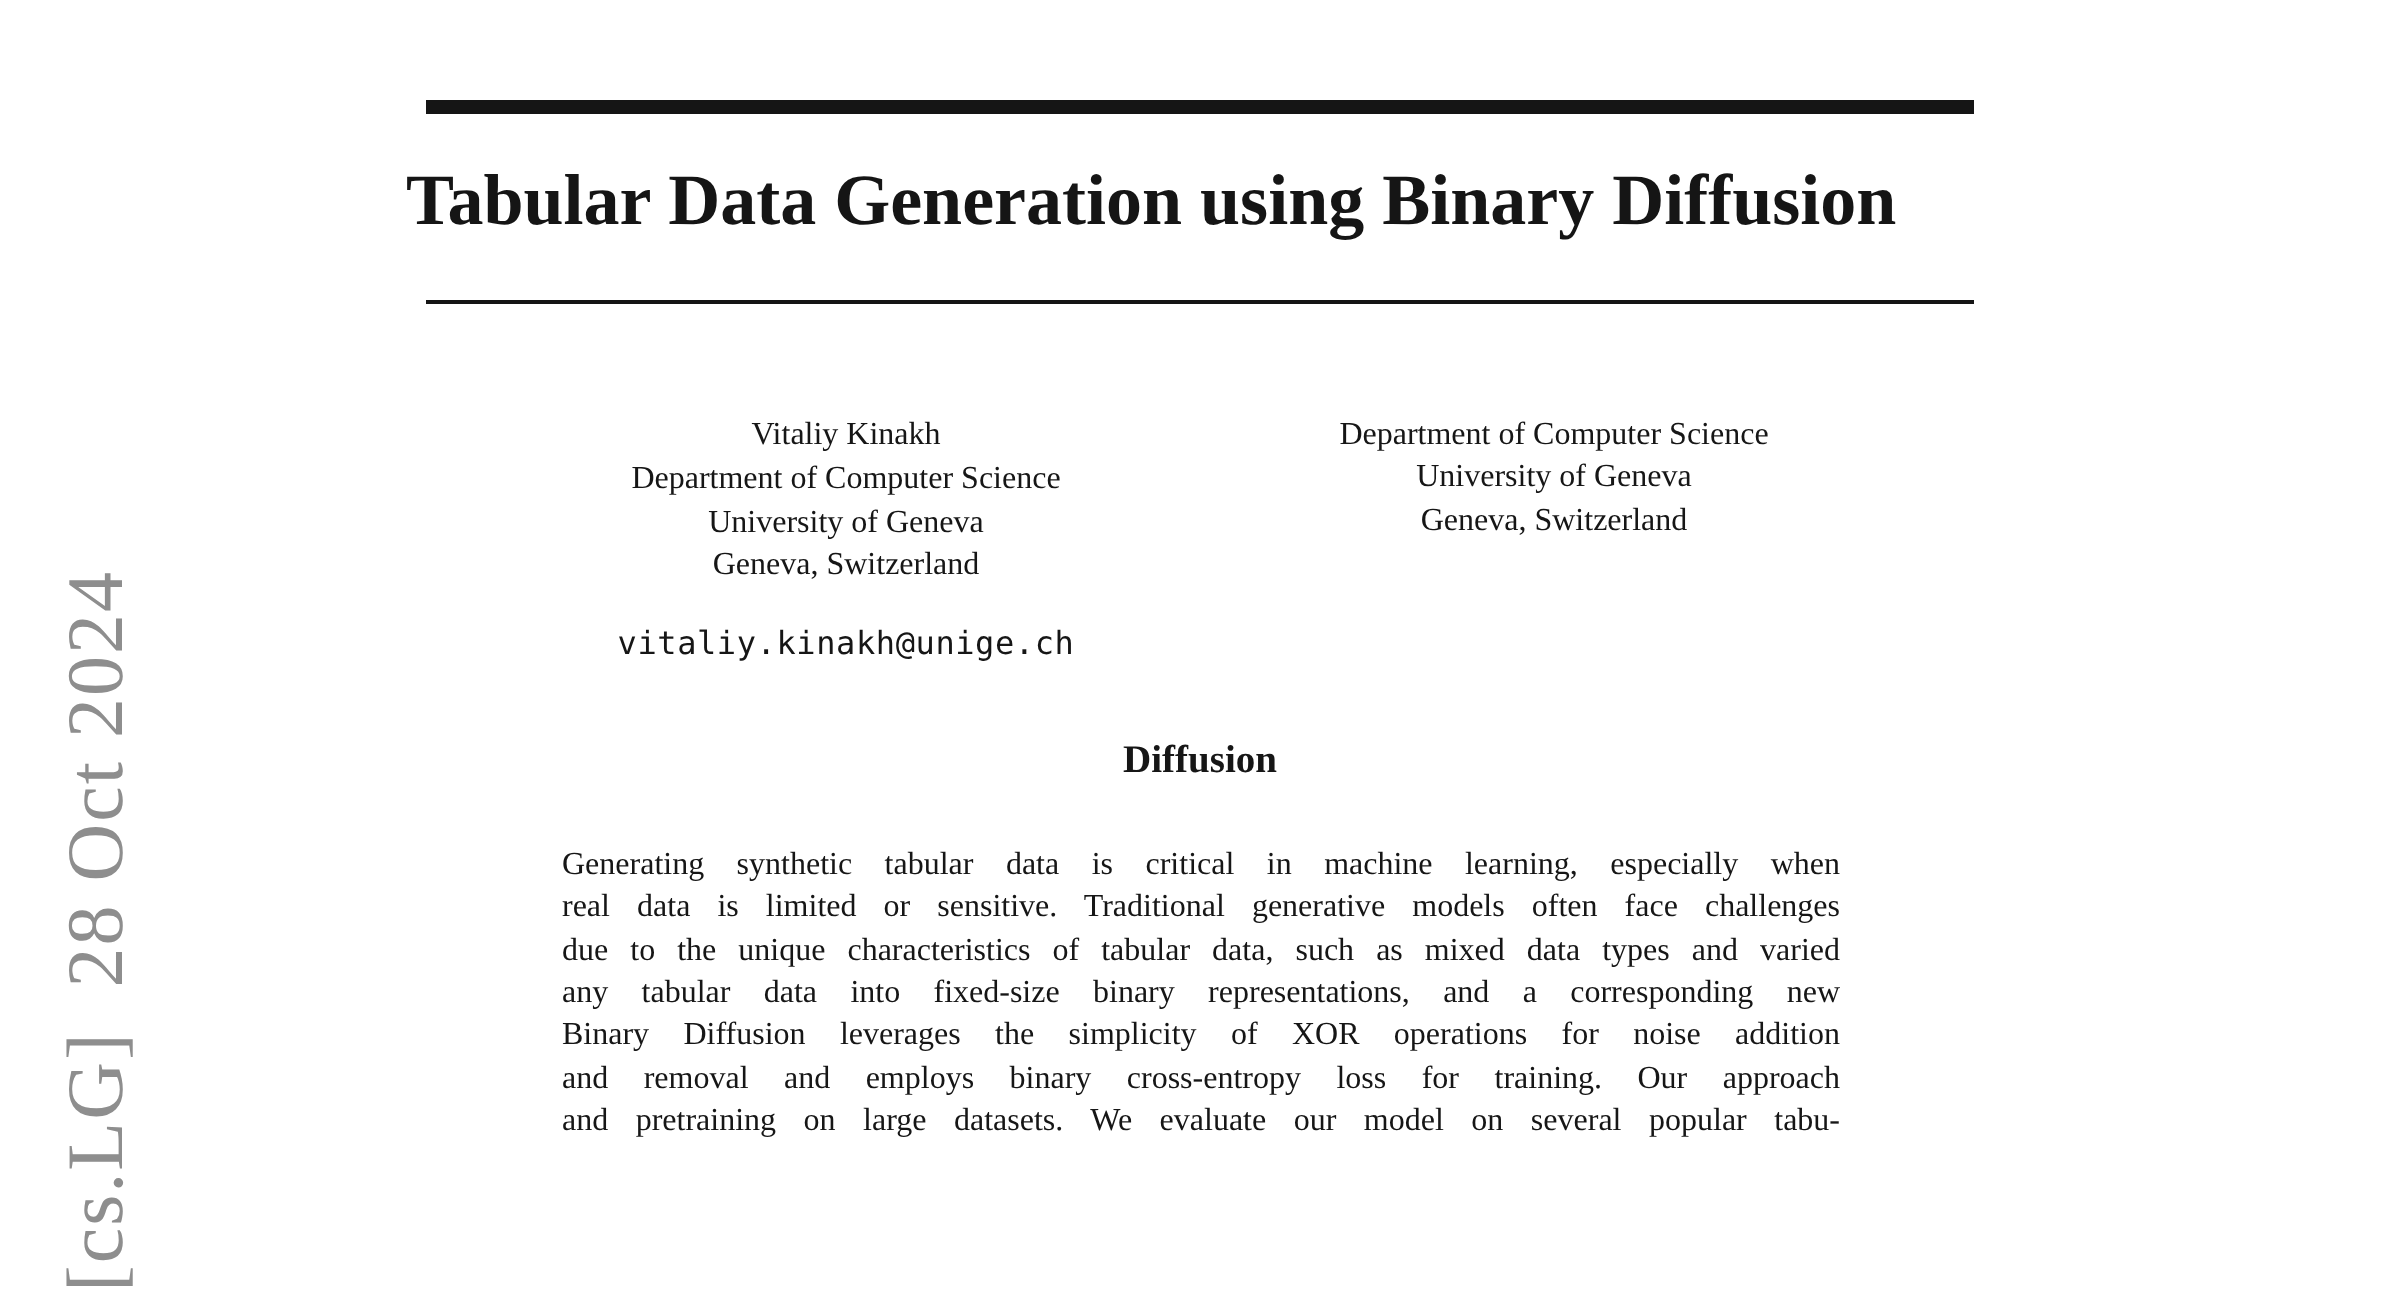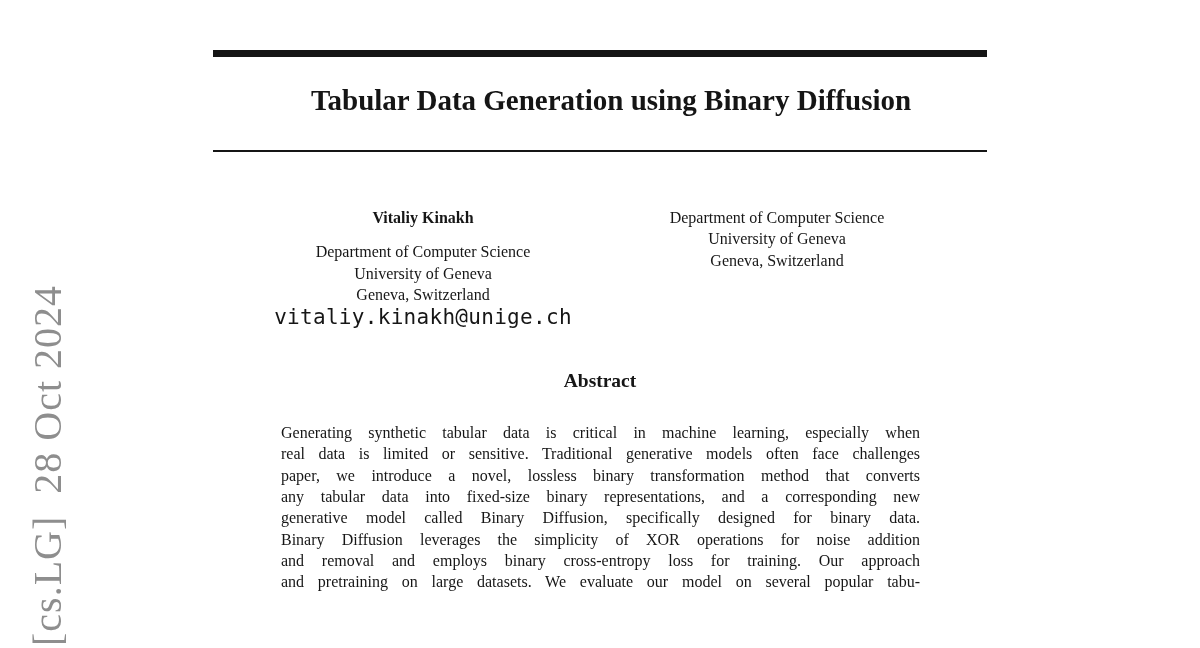--- a/index.html
+++ b/index.html
@@ -35,26 +35,25 @@
   .rule-top {
     position: absolute;
     left: 213px;
     top: 50px;
     width: 774px;
     height: 7px;
     background: #151515;
   }
   .paper-title {
     position: absolute;
-    left: 224px;
+    left: 203px;
     top: 82px;
     width: 774px;
     margin: 0;
-    text-align: center;
-    font-size: 29px;
+    font-size: 36px;
     line-height: 36px;
     font-weight: 700;
     color: #151515;
   }
   .rule-mid {
     position: absolute;
     left: 213px;
     top: 150px;
     width: 774px;
     height: 2px;
@@ -65,25 +64,25 @@
     position: absolute;
     top: 207px;
     transform: translateX(-50%);
     text-align: center;
     font-size: 16px;
     line-height: 21.3px;
     white-space: nowrap;
   }
   .author-col.col-1 { left: 423px; }
   .author-col.col-2 { left: 777px; }
-  .author-name { font-weight: 700; margin-bottom: 13px; }
+  .author-name { font-weight: 400; margin-bottom: 1px; }
   .author-email {
     font-family: "DejaVu Sans Mono", "Liberation Mono", monospace;
-    font-size: 21px;
-    margin-top: 2px;
+    font-size: 16px;
+    margin-top: 18px;
     letter-spacing: 0.3px;
   }
 
   .abstract-heading {
     position: absolute;
     left: 213px;
     top: 370px;
     width: 774px;
     text-align: center;
     font-size: 19.5px;
@@ -122,26 +121,25 @@
     <div class="author-line">Geneva, Switzerland</div>
     <div class="author-email">vitaliy.kinakh@unige.ch</div>
   </div>
 
   <div class="author-col col-2">
     <div class="author-line">Department of Computer Science</div>
     <div class="author-line">University of Geneva</div>
     <div class="author-line">Geneva, Switzerland</div>
   </div>
 
-  <div class="abstract-heading">Abstract</div>
+  <div class="abstract-heading">Diffusion</div>
 
   <div class="abstract">
     <div class="abstract-line">Generating synthetic tabular data is critical in machine learning, especially when</div>
     <div class="abstract-line">real data is limited or sensitive. Traditional generative models often face challenges</div>
-    <div class="abstract-line">paper, we introduce a novel, lossless binary transformation method that converts</div>
+    <div class="abstract-line">due to the unique characteristics of tabular data, such as mixed data types and varied</div>
     <div class="abstract-line">any tabular data into fixed-size binary representations, and a corresponding new</div>
-    <div class="abstract-line">generative model called Binary Diffusion, specifically designed for binary data.</div>
     <div class="abstract-line">Binary Diffusion leverages the simplicity of XOR operations for noise addition</div>
     <div class="abstract-line">and removal and employs binary cross-entropy loss for training. Our approach</div>
     <div class="abstract-line">and pretraining on large datasets. We evaluate our model on several popular tabu-</div>
   </div>
 
 </div>
 
 </body></html>

